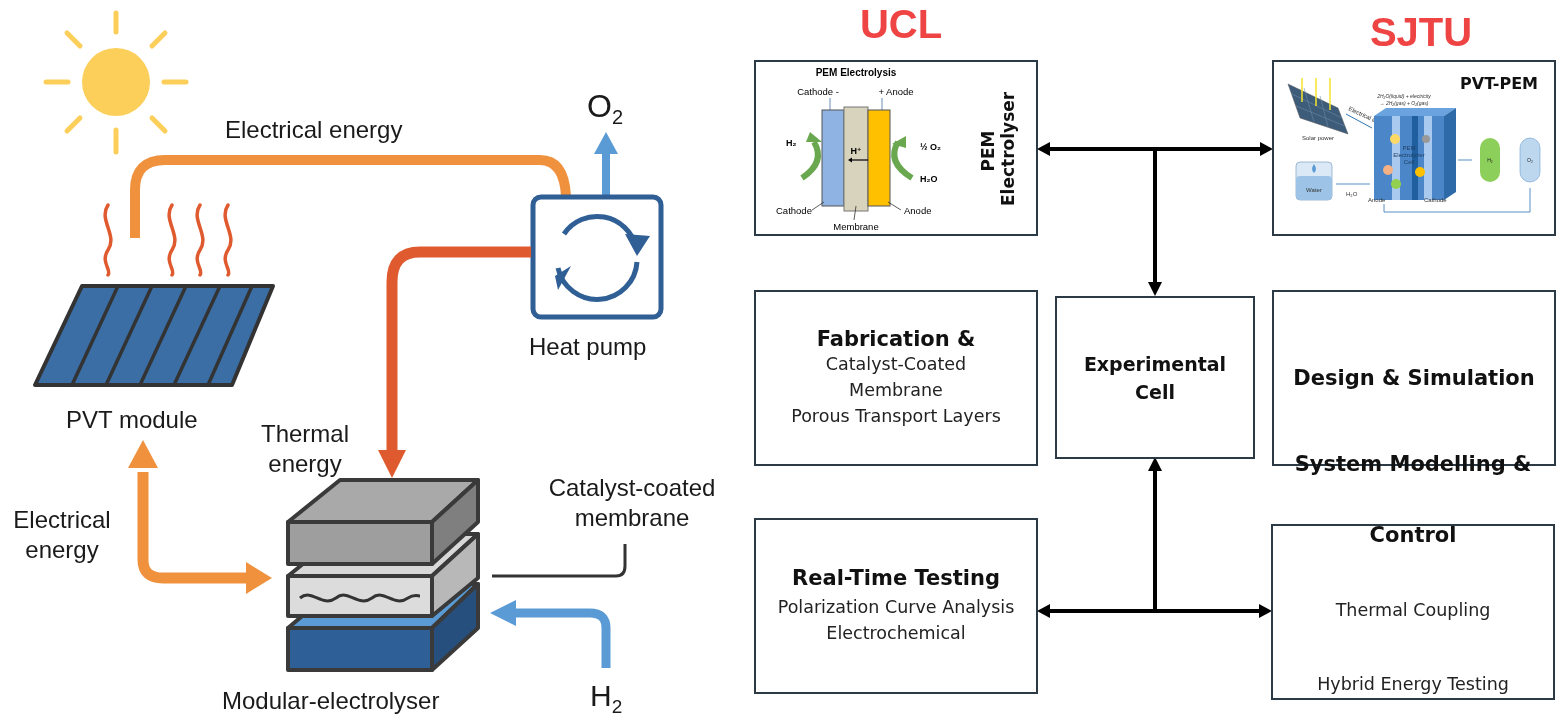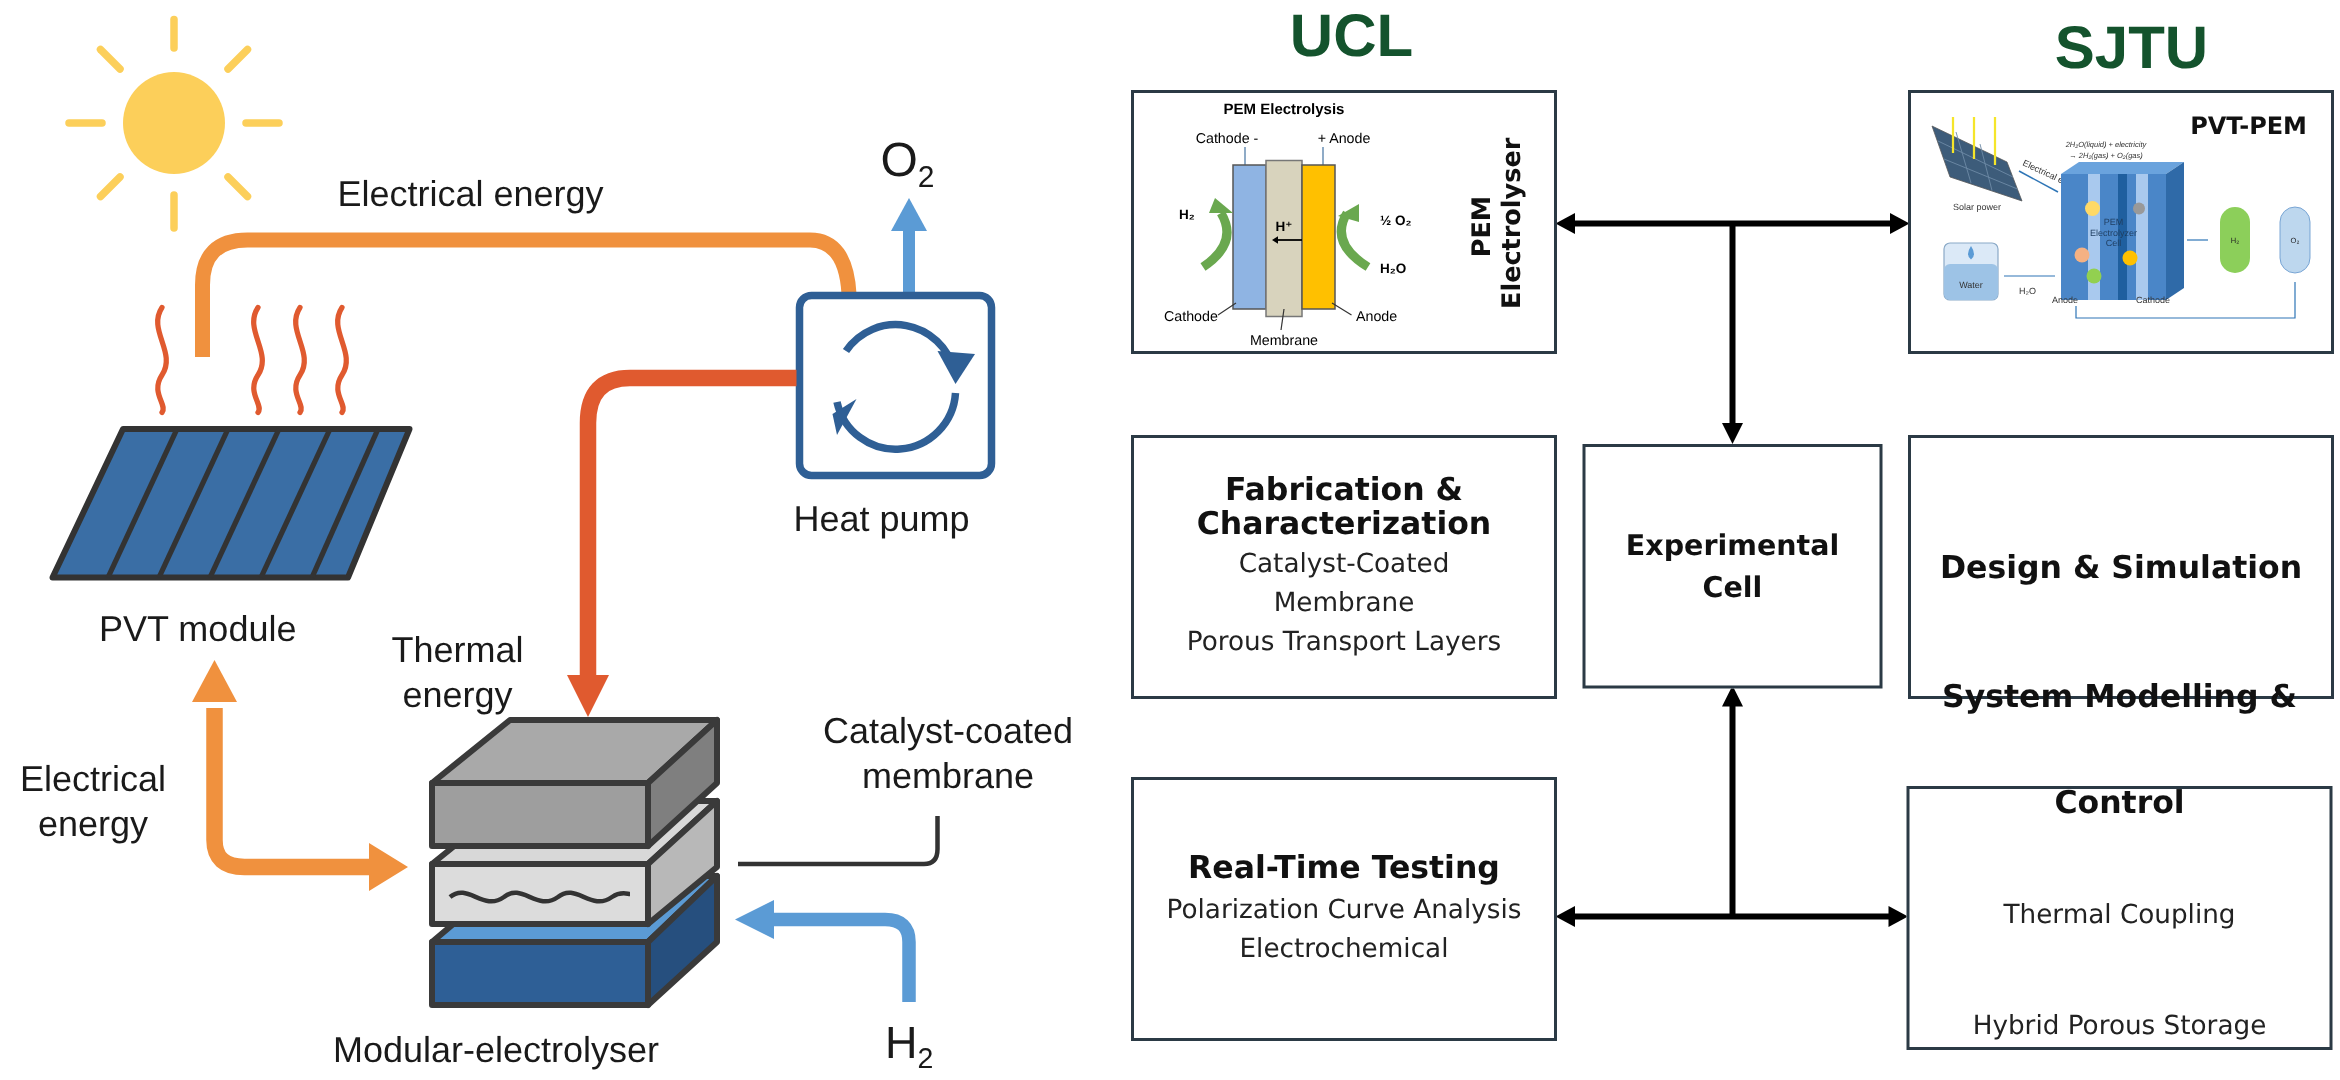--- a/index.html
+++ b/index.html
@@ -1,21 +1,21 @@
 <!DOCTYPE html>
 <html><head>
   <meta charset="utf-8">
   <style>
     html, body { margin: 0; padding: 0; background: #ffffff; }
     body { width: 1560px; height: 720px; position: relative; overflow: hidden;
            font-family: "Liberation Sans", "DejaVu Sans", sans-serif; color: #111; }
     .abs { position: absolute; }
     svg text { font-family: "Liberation Sans", "DejaVu Sans", sans-serif; }
     .lbl { position: absolute; font-size: 24px; color: #1a1a1a; text-align: center; line-height: 30px; white-space: nowrap; }
-    .inst { position: absolute; font-size: 40px; font-weight: bold; color: #14532d; text-align: center; }
+    .inst { position: absolute; font-size: 40px; font-weight: bold; color: #ef4444; text-align: center; }
     .box { position: absolute; border: 2.5px solid #2b3a45; background: #fff; box-sizing: border-box;
            display: flex; flex-direction: column; align-items: center; justify-content: center; text-align: center; }
     .box .title { font-family: "DejaVu Sans", sans-serif; font-weight: bold; font-size: 21px; line-height: 23px; color: #111; }
     .box .sub { font-family: "DejaVu Sans", sans-serif; font-size: 17.5px; line-height: 26px; color: #222; }
     .vlabel { position: absolute; transform: rotate(-90deg); transform-origin: center; font-family: "DejaVu Sans", sans-serif;
               font-weight: bold; font-size: 17px; line-height: 20px; text-align: center; white-space: nowrap; color:#111; }
   </style>
 </head>
 <body>
 
@@ -224,21 +224,20 @@
     <rect x="206" y="76" width="20" height="44" rx="10" fill="#8ccf5a"></rect>
     <text x="216" y="100" text-anchor="middle" font-size="5" fill="#222">H₂</text>
     <rect x="246" y="76" width="20" height="44" rx="10" fill="#bdd7ee" stroke="#6d9dd0" stroke-width="0.6"></rect>
     <text x="256" y="100" text-anchor="middle" font-size="5" fill="#222">O₂</text>
     <path d="M110,142 L110,150 L256,150 L256,126" fill="none" stroke="#2e75b6" stroke-width="0.8"></path>
   </svg>
 </div>
 
 <div class="box" style="left:754px;top:290px;width:284px;height:176px;">
   <div class="title">Fabrication &amp;</div>
-  <div class="title" style="margin-bottom:2px;">Characterization</div>
   <div class="sub">Catalyst-Coated</div>
   <div class="sub">Membrane</div>
   <div class="sub">Porous Transport Layers</div>
 </div>
 
 <div class="box" style="left:1055px;top:296px;width:200px;height:163px;">
   <div class="title" style="font-size:19px;line-height:28px;">Experimental</div>
   <div class="title" style="font-size:19px;line-height:28px;">Cell</div>
 </div>
 
@@ -249,15 +248,15 @@
 <div class="box" style="left:754px;top:518px;width:284px;height:176px;">
   <div class="title" style="margin-bottom:4px;">Real-Time Testing</div>
   <div class="sub">Polarization Curve Analysis</div>
   <div class="sub">Electrochemical</div>
 </div>
 
 <div class="box" style="left:1271px;top:524px;width:284px;height:176px;gap:48px;">
   <div class="title">System Modelling &amp;</div>
   <div class="title" style="margin-bottom:2px;">Control</div>
   <div class="sub">Thermal Coupling</div>
-  <div class="sub">Hybrid Porous Storage</div>
+  <div class="sub">Hybrid Energy Testing</div>
   <div class="sub">Systems</div>
 </div>
 
 </body></html>

